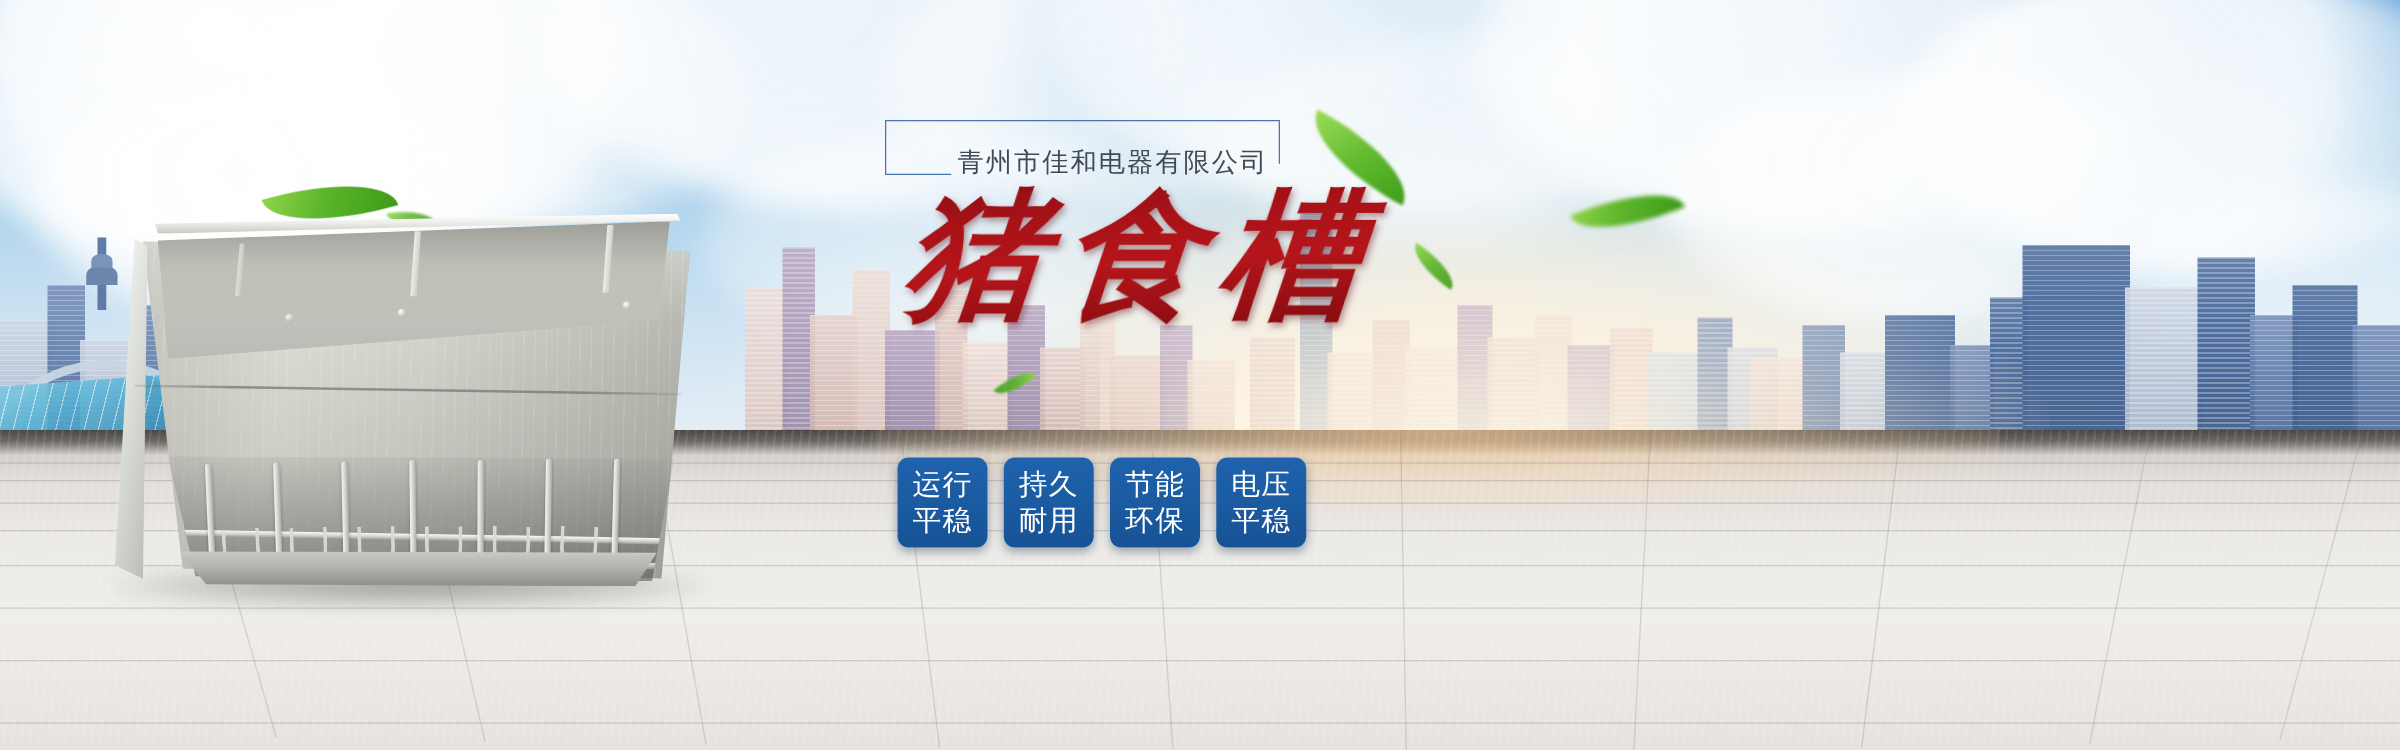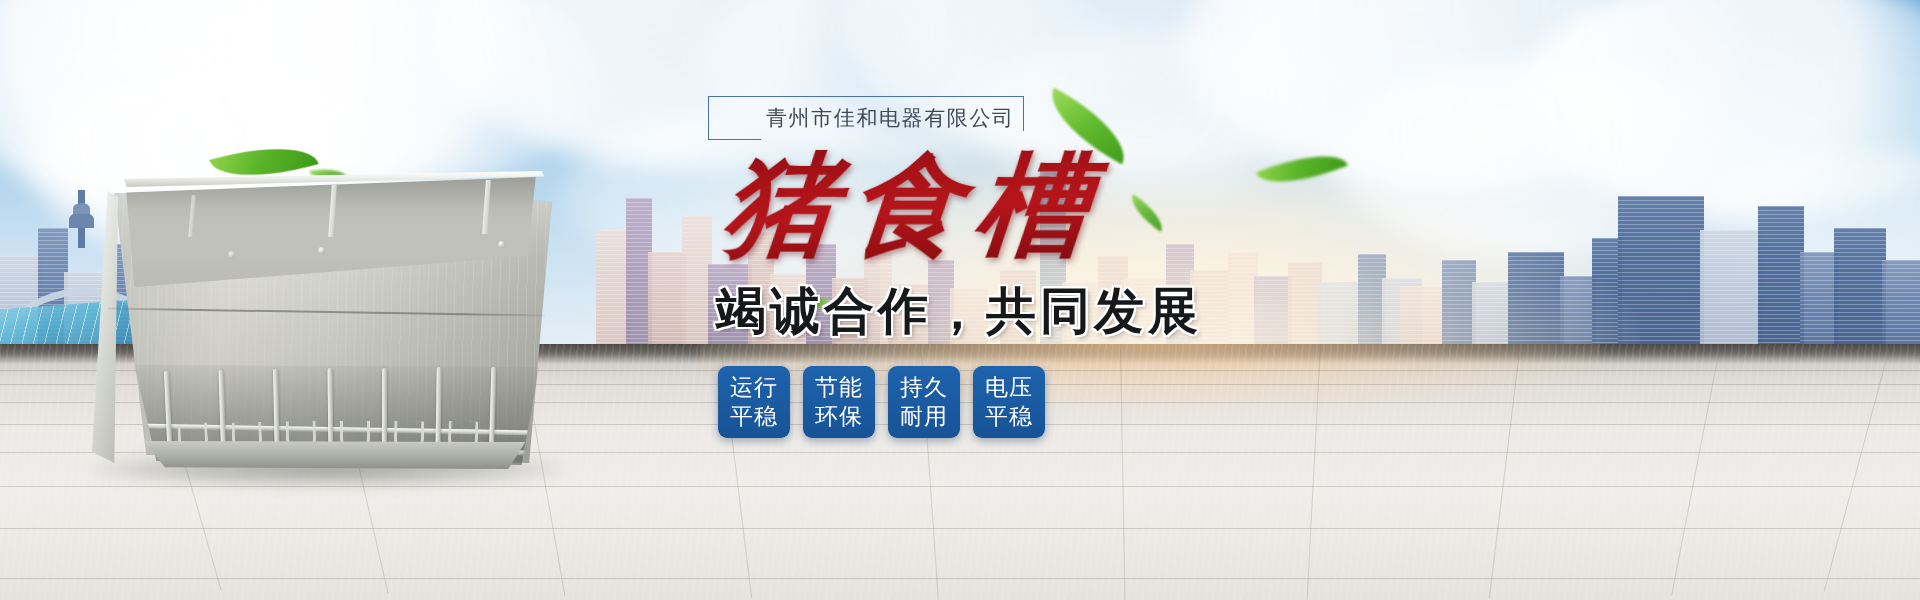--- a/index.html
+++ b/index.html
@@ -230,21 +230,21 @@
     position:absolute; left:0; top:0; width:316px; height:44px;
     border:1.5px solid #4a72ab; border-right:none; border-bottom:none;
   }
   .companybox .frame::after{
     content:""; position:absolute; right:0; top:0; width:1.5px; height:34px; background:#4a72ab;
   }
   .companybox .frame::before{
     content:""; position:absolute; left:0; bottom:0; width:52px; height:1.5px; background:#4a72ab;
   }
   .company-name {
-    position:absolute; left:58px; top:8px; white-space:nowrap;
+    position:absolute; left:58px; top:20px; white-space:nowrap;
     font-size:21px; letter-spacing:1.6px; color:#3f4a56; font-weight:400;
   }
 
   .maintitle {
     margin-top:6px; margin-left:24px;
     font-family:"Liberation Serif","DejaVu Serif",serif;
     font-size:112px; font-weight:700; line-height:1.04;
     letter-spacing:14px; white-space:nowrap;
     background:linear-gradient(176deg,#8e0f14 0%,#a81217 22%,#b5151a 46%,#8d0d12 78%,#6d0a0e 100%);
     -webkit-background-clip:text; background-clip:text;
@@ -430,35 +430,34 @@
 
   <div class="textblock">
 
     <div class="companybox">
       <div class="frame"></div>
       <div class="company-name">青州市佳和电器有限公司</div>
     </div>
 
     <div class="maintitle">猪食槽</div>
 
-    <div class="subtitle">竭诚合作，共同发展</div>
   </div>
 
   <div class="badges">
     <div class="badge">
       <span>运行</span>
       <span>平稳</span>
     </div>
     <div class="badge">
+      <span>持久</span>
+      <span>耐用</span>
+    </div>
+    <div class="badge">
       <span>节能</span>
       <span>环保</span>
-    </div>
-    <div class="badge">
-      <span>持久</span>
-      <span>耐用</span>
     </div>
     <div class="badge">
       <span>电压</span>
       <span>平稳</span>
     </div>
   </div>
 
 </div>
 
 </body></html>

